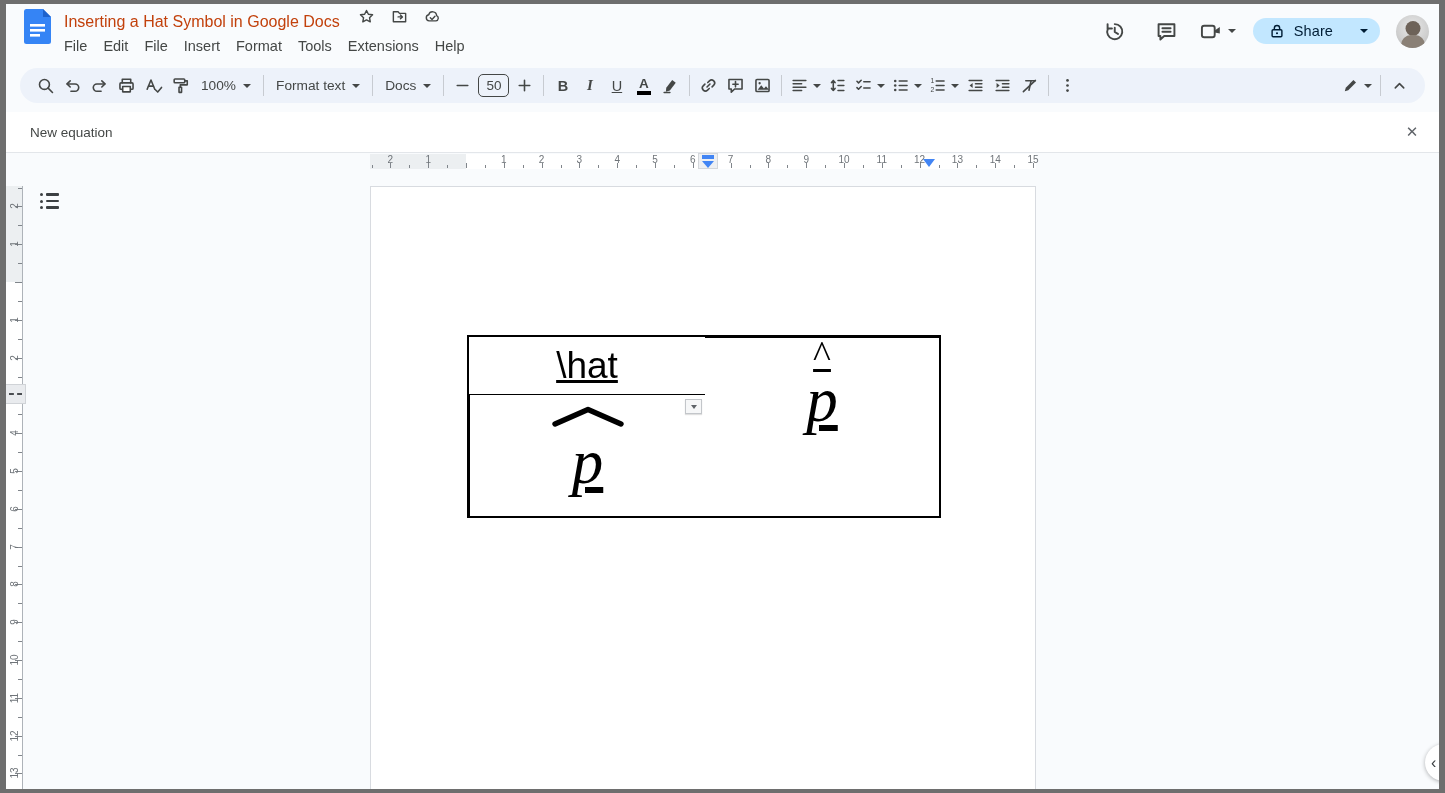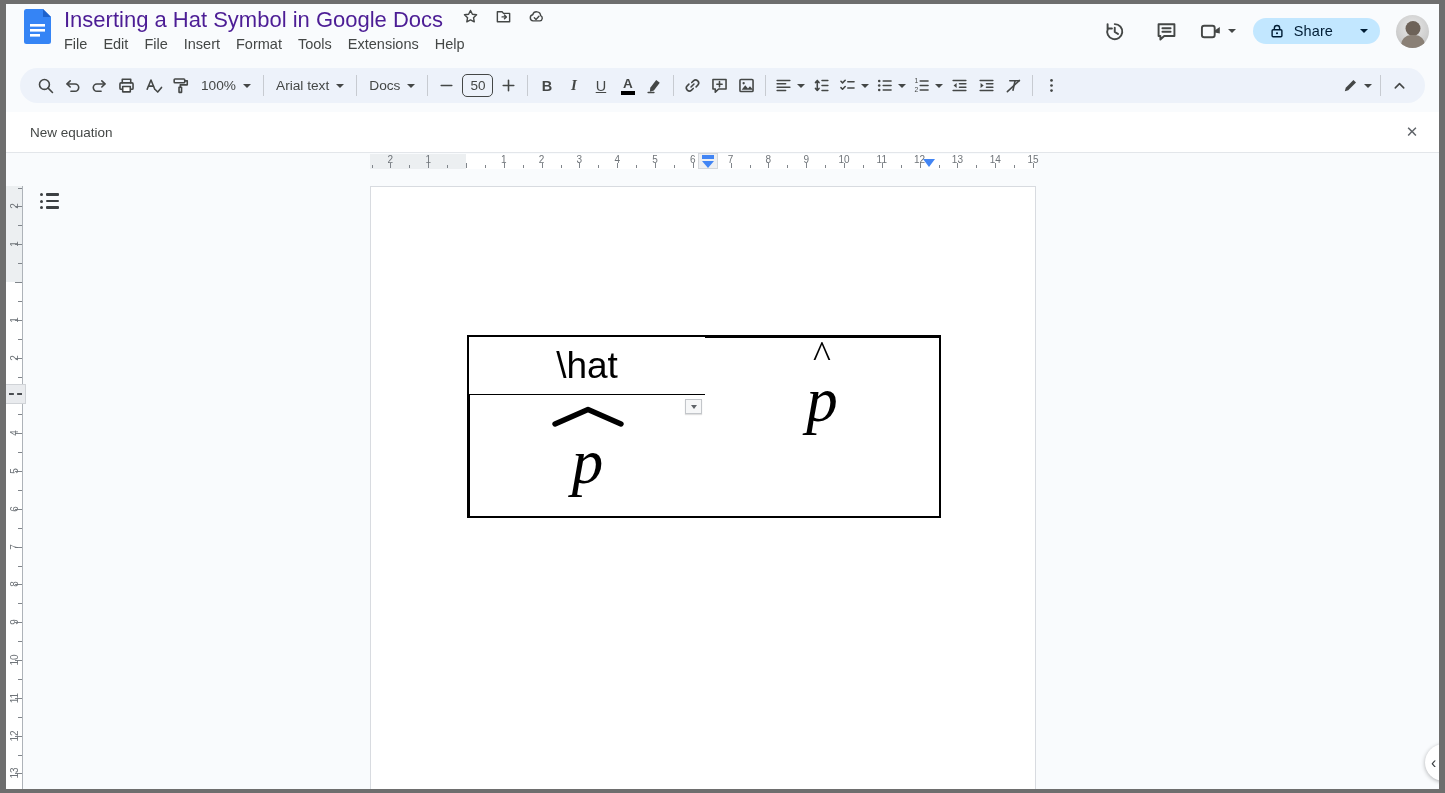--- a/index.html
+++ b/index.html
@@ -5,21 +5,21 @@
   html,body{margin:0;padding:0;background:#e8e8e8;}
   *{box-sizing:border-box;}
   .screen{position:relative;width:1445px;height:793px;background:#f9fbfd;overflow:hidden;
     font-family:"Liberation Sans","DejaVu Sans",sans-serif;color:#444746;}
   .frame{position:absolute;inset:0;border:4px solid #6e6e6e;border-left-width:6px;border-right-width:6px;z-index:99;pointer-events:none;}
 
   
   .titlebar{position:absolute;left:0;top:0;right:0;height:64px;background:#f9fbfd;}
   .docs-logo{position:absolute;left:24px;top:9px;width:27px;height:35px;}
   .title-block{position:absolute;left:64px;top:8px;}
-  .doc-title{font-size:22px;color:#4c1d95;line-height:22px;white-space:nowrap;margin-top:10px;}
+  .doc-title{font-size:16px;color:#c2410c;line-height:22px;white-space:nowrap;margin-top:10px;}
   .title-icons{display:inline-flex;gap:16px;margin-left:14px;vertical-align:2px;}
   .title-icons .ticon svg{width:17px;height:17px;}
   .menu-row{display:flex;margin-top:3px;margin-left:-8px;}
   .menu-item{font-size:14.5px;color:#444746;padding:2px 8px;border-radius:6px;cursor:pointer;}
   .tb-right{position:absolute;right:16px;top:11px;display:flex;align-items:center;gap:13px;}
   .tb-right .rbtn{width:40px;height:40px;display:flex;align-items:center;justify-content:center;border-radius:50%;}
   .tb-right .rbtn svg{width:23px;height:23px;}
   .vid-group{display:flex;align-items:center;gap:5px;margin-right:4px;}
   .share-pill{display:flex;align-items:center;height:26px;border-radius:19px;overflow:hidden;background:#c2e7ff;color:#001d35;}
   .share-main{display:flex;align-items:center;gap:9px;padding:0 13px 0 16px;}
@@ -81,21 +81,21 @@
 
   
   .canvas{position:absolute;left:0;top:153px;right:0;bottom:0;background:#f9fbfd;}
   .outline-btn{position:absolute;left:40px;top:40px;width:20px;cursor:pointer;}
   .outline-btn .row{display:flex;align-items:center;gap:3px;margin-bottom:3.5px;}
   .outline-btn .dot{width:3px;height:3px;background:#3c4043;border-radius:50%;}
   .outline-btn .bar{width:13px;height:2.6px;background:#3c4043;border-radius:1px;}
   .page{position:absolute;left:370px;top:33px;width:666px;height:620px;background:#fff;border:1px solid #d8dbe0;}
   .doc-table{position:absolute;left:96px;top:148px;width:474px;height:183px;border:2px solid #000;display:grid;
     grid-template-columns:236px 1fr;grid-template-rows:57px 1fr;}
-  .dt-cell{display:flex;align-items:center;justify-content:center;position:relative;}
+  .dt-cell{display:flex;align-items:center;justify-content:center;position:relative;text-decoration:underline;}
   .dt-head{font-size:37px;color:#000;font-family:"Liberation Sans",sans-serif;}
   .bL{border-left:1.6px solid #000;} .bT{border-top:1.6px solid #000;}
   .eq-cell{flex-direction:column;justify-content:flex-start;padding-top:5px;color:#000;}
   .hat-narrow{font-family:"Liberation Serif",serif;font-size:38px;line-height:22px;height:24px;color:#000;}
   .hat-wide{height:22px;margin-top:5px;}
   .eq-p{font-family:"Liberation Serif","DejaVu Serif",serif;font-style:italic;font-size:63px;line-height:58px;margin-top:6px;color:#000;}
   .cell-drop{position:absolute;top:4px;right:3px;width:17px;height:15px;background:#f6f7f8;border:1px solid #c3c6ca;box-shadow:0 1px 1px rgba(0,0,0,.12);display:flex;align-items:center;justify-content:center;cursor:pointer;}
   .cell-drop .caret{border-left-width:3.5px;border-right-width:3.5px;border-top-width:4.5px;border-top-color:#5f6368;}
 
   .side-fab{position:absolute;right:-17px;bottom:12px;width:37px;height:37px;border-radius:50%;background:#fff;box-shadow:0 1px 4px rgba(0,0,0,.3);z-index:40;display:flex;align-items:center;padding-left:6px;font-size:16px;color:#3c4043;cursor:pointer;}
@@ -234,21 +234,21 @@
               <rect x="7.6" y="10.7" width="2.4" height="4.8"></rect>
             </svg>
           </span>
         </span>
         <span class="tdrop">
           <span class="tval">100%</span>
           <i class="caret"></i>
         </span>
         <span class="tdivider"></span>
         <span class="tdrop">
-          <span class="tval">Arial text</span>
+          <span class="tval">Format text</span>
           <i class="caret"></i>
         </span>
         <span class="tdivider"></span>
         <span class="tdrop">
           <span class="tval">Docs</span>
           <i class="caret"></i>
         </span>
         <span class="tdivider"></span>
         <span class="tbtn">
           <span style="display: flex;">

